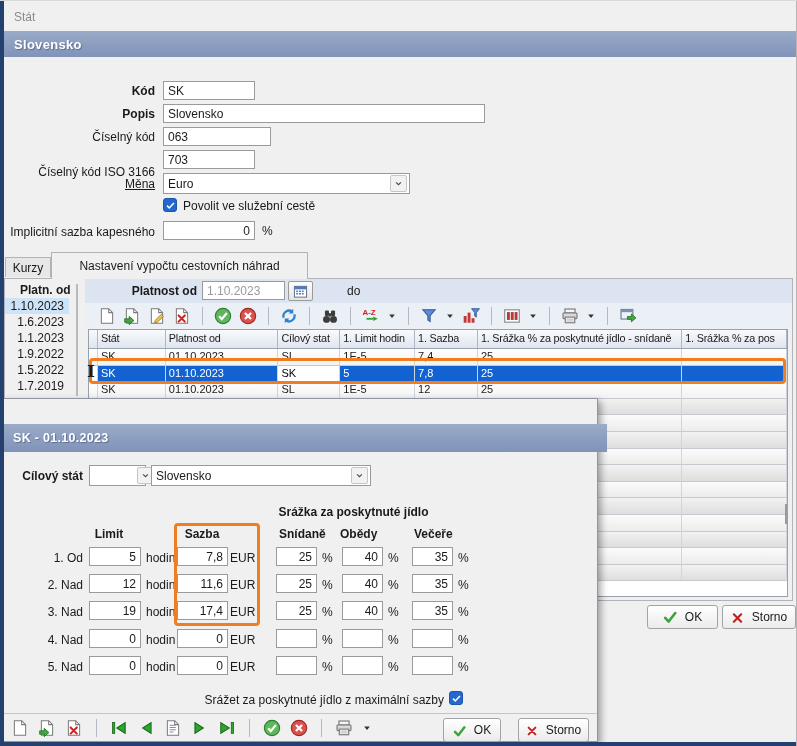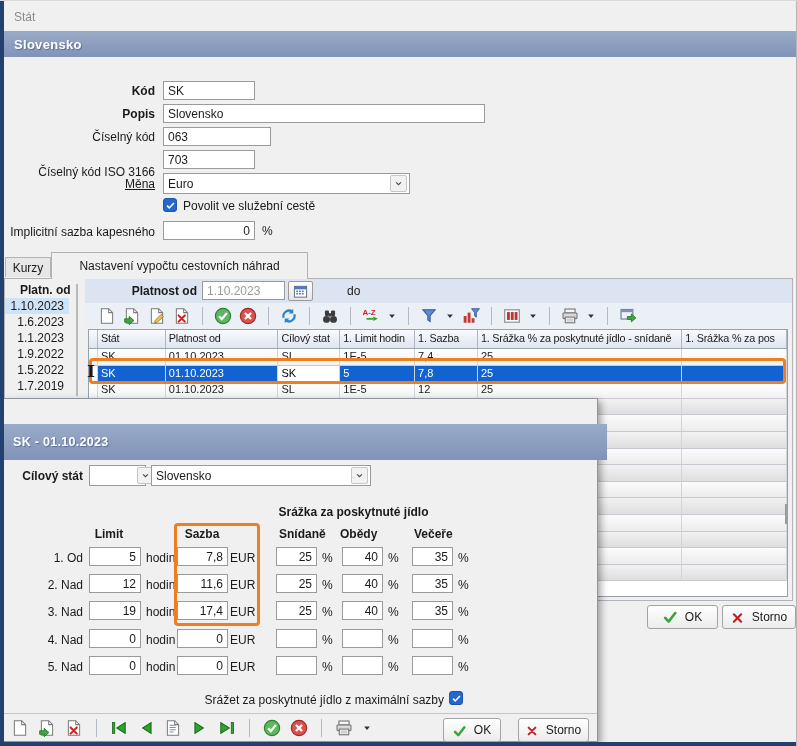--- a/index.html
+++ b/index.html
@@ -444,21 +444,21 @@
   <div class="btn" style="left:722px;top:604px;width:74px;height:24px;">
     <span class="tb-icon" style="width:13px;height:13px;">
         <svg viewBox="0 0 16 16" xmlns="http://www.w3.org/2000/svg">
           <path d="M3.5 3.5l9 9M12.5 3.5l-9 9" stroke="#c02020" stroke-width="2.6" stroke-linecap="round"></path>
         </svg>
       </span>
     <span>Storno</span>
   </div>
 
   <div id="edit-dialog">
-    <div class="abs band" style="left:0;top:25px;width:100%;height:36px;padding-left:10px;font-size:12.5px;">
+    <div class="abs band" style="left:0;top:25px;width:100%;height:28px;padding-left:10px;font-size:12.5px;">
       <span>SK  -  01.10.2023</span>
     </div>
 
     <div class="dlg-lbl b" style="left:0;top:70px;width:80px;text-align:right;">Cílový stát</div>
     <div class="combo" style="left:86px;top:66px;width:57px;height:21px;">
       <span class="val">SK</span>
       <span class="cmb-btn">
           <svg viewBox="0 0 16 16" xmlns="http://www.w3.org/2000/svg">
             <path d="M4.5 6.2L8 9.8l3.5-3.6" fill="none" stroke="#4a4a4a" stroke-width="1.6"></path>
           </svg>

